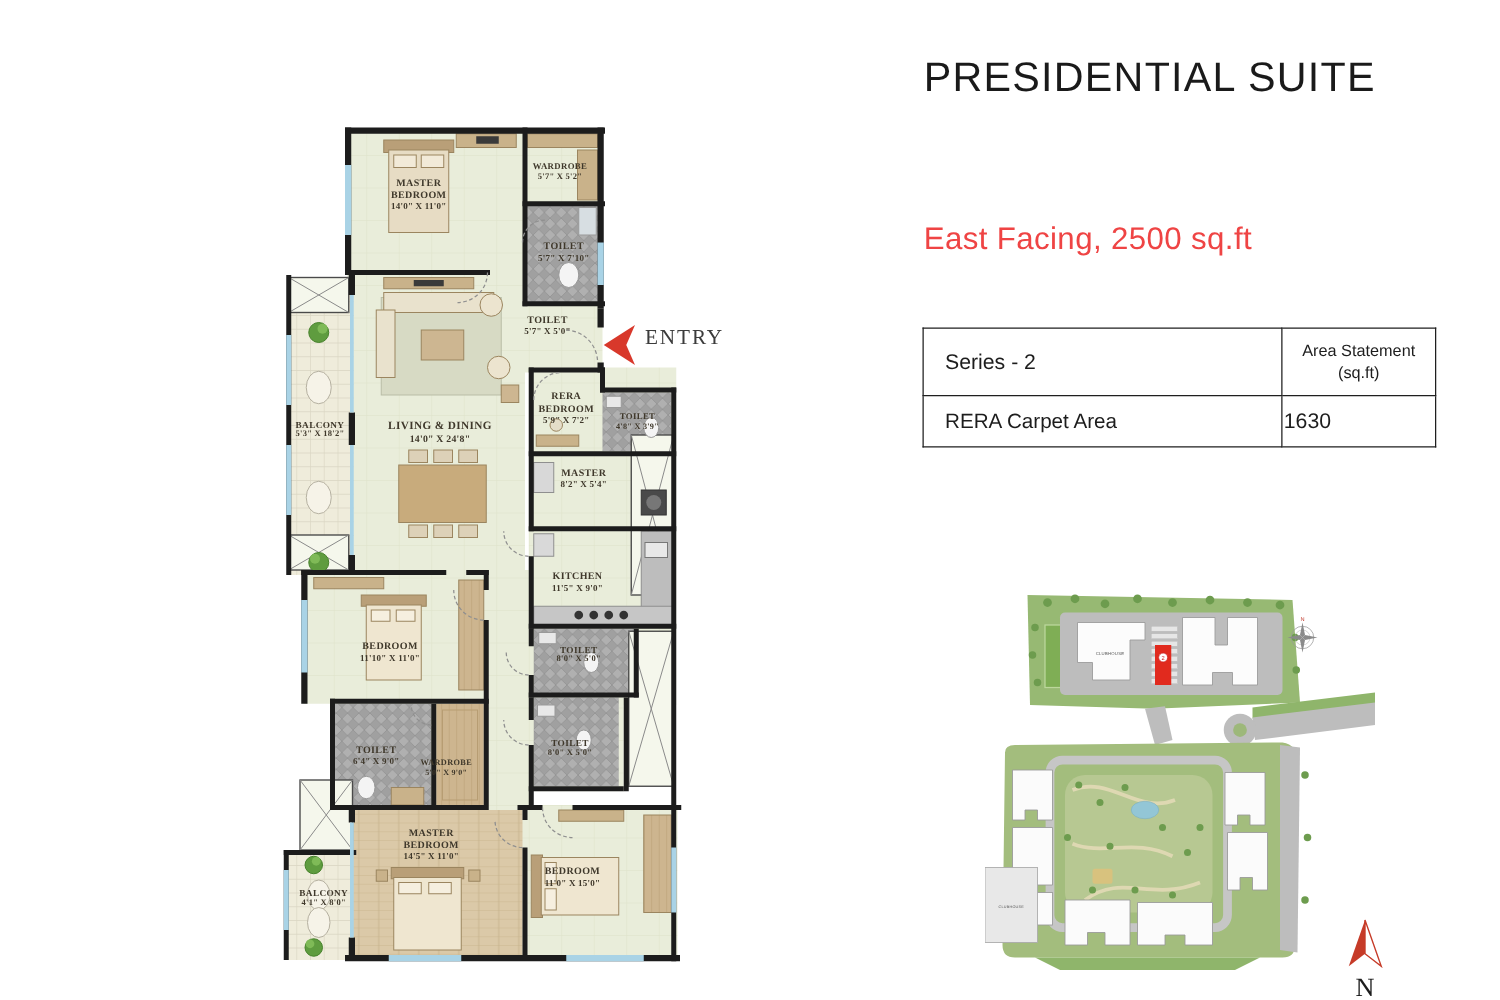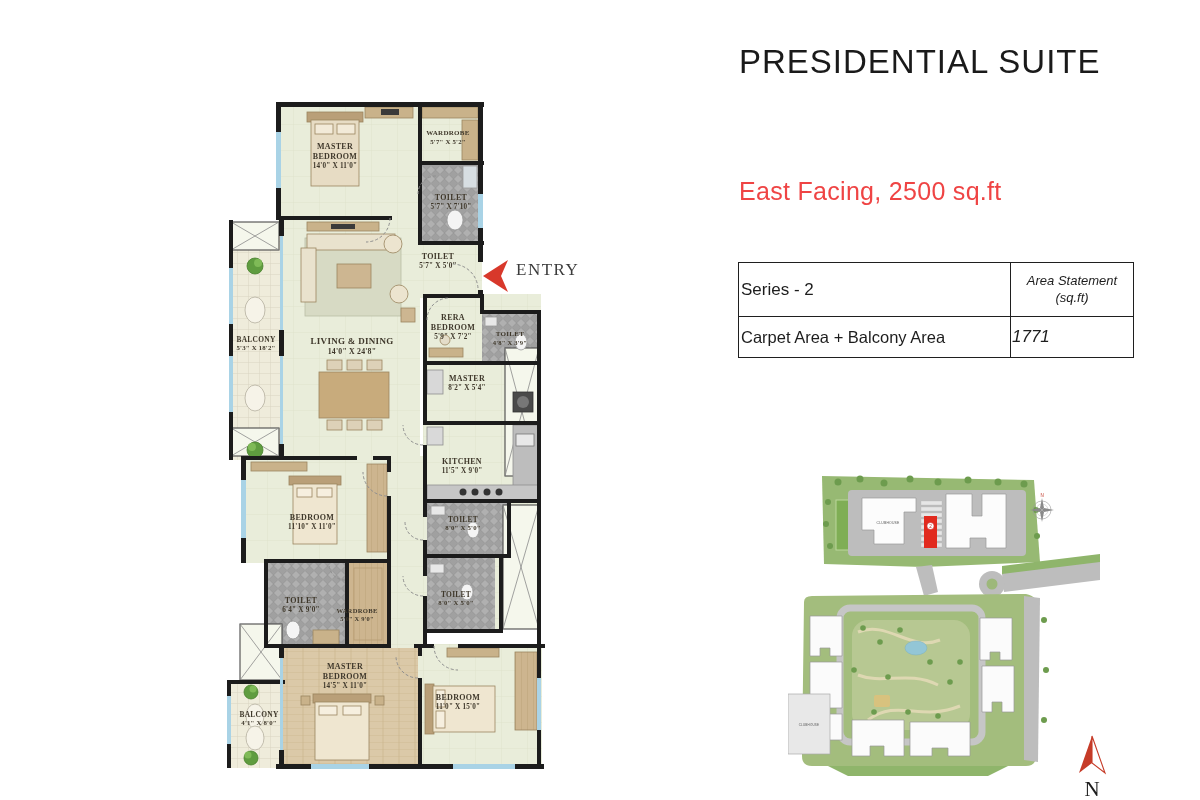--- a/index.html
+++ b/index.html
@@ -7,22 +7,22 @@
           font-family:"Liberation Sans",sans-serif;}
   
   .headline{position:absolute;left:739px;top:44px;}
   .title{font-size:33px;font-weight:500;letter-spacing:1px;color:#1a1a1a;line-height:1.1;}
   .subtitle{font-size:16px;font-weight:400;letter-spacing:.2px;color:#222;margin-top:7px;}
   .facing{position:absolute;left:739px;top:177px;font-size:25px;font-weight:400;
           letter-spacing:.3px;color:#ef4444;}
   
   table.area{position:absolute;left:738px;top:262px;border-collapse:collapse;}
   table.area th,table.area td{border:1.7px solid #1f1f1f;color:#1d1d1d;}
-  table.area .c1{width:268px;text-align:left;padding-left:2px;}
-  table.area .c2{width:120px;font-style:italic;}
+  table.area .c1{width:268px;text-align:left;padding-left:17px;}
+  table.area .c2{width:120px;}
   table.area .hrow{height:54px;}
   table.area .drow{height:41px;}
   .series{font-size:17px;font-weight:500;}
   .astat{font-size:13px;font-weight:400;line-height:1.3;}
   .rlab{font-size:16.5px;font-weight:400;}
   .rval{font-size:17px;font-weight:400;}
   
   .plan{position:absolute;left:215px;top:98px;width:345px;height:684px;}
   .plan svg{position:absolute;left:0;top:0;}
   .rlabel{position:absolute;transform:translate(-50%,-50%);display:flex;flex-direction:column;
@@ -379,22 +379,22 @@
   <table class="area">
     <tbody>
         <tr class="hrow">
       <th class="c1 series">Series - 2</th>
       <th class="c2 astat">
         <div>Area Statement</div>
         <div>(sq.ft)</div>
       </th>
     </tr>
     <tr class="drow">
-      <td class="c1 rlab">Carpet Area + Balcony Area</td>
-      <td class="c2 rval">1771</td>
+      <td class="c1 rlab">RERA Carpet Area</td>
+      <td class="c2 rval">1630</td>
     </tr>
   </tbody>
     </table>
 
   <div class="siteplan">
     <svg width="312" height="308" viewBox="0 0 312 308">
 
       <polygon points="34,6 246,10 252,92 135,97 36,94" fill="#97b973"></polygon>
       <g fill="#6d9c4e">
         <circle cx="50" cy="12" r="3.5"></circle>

